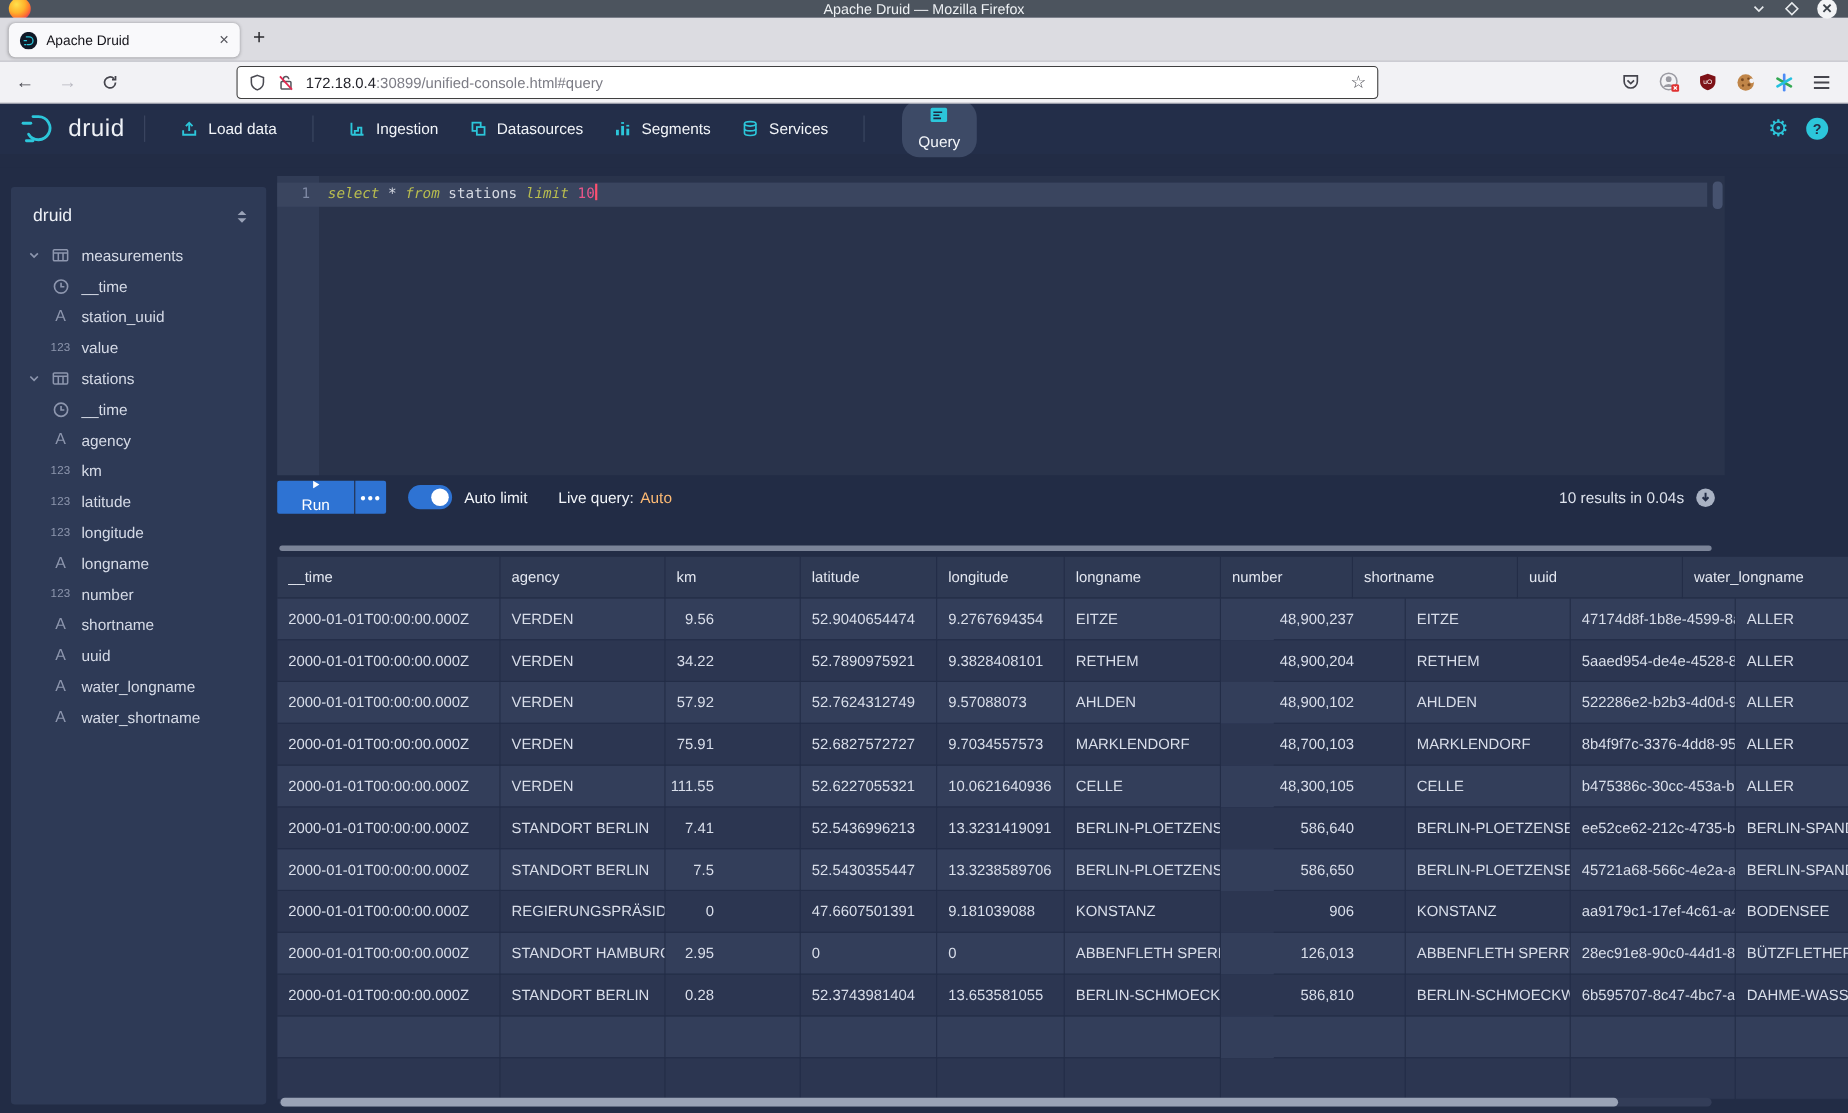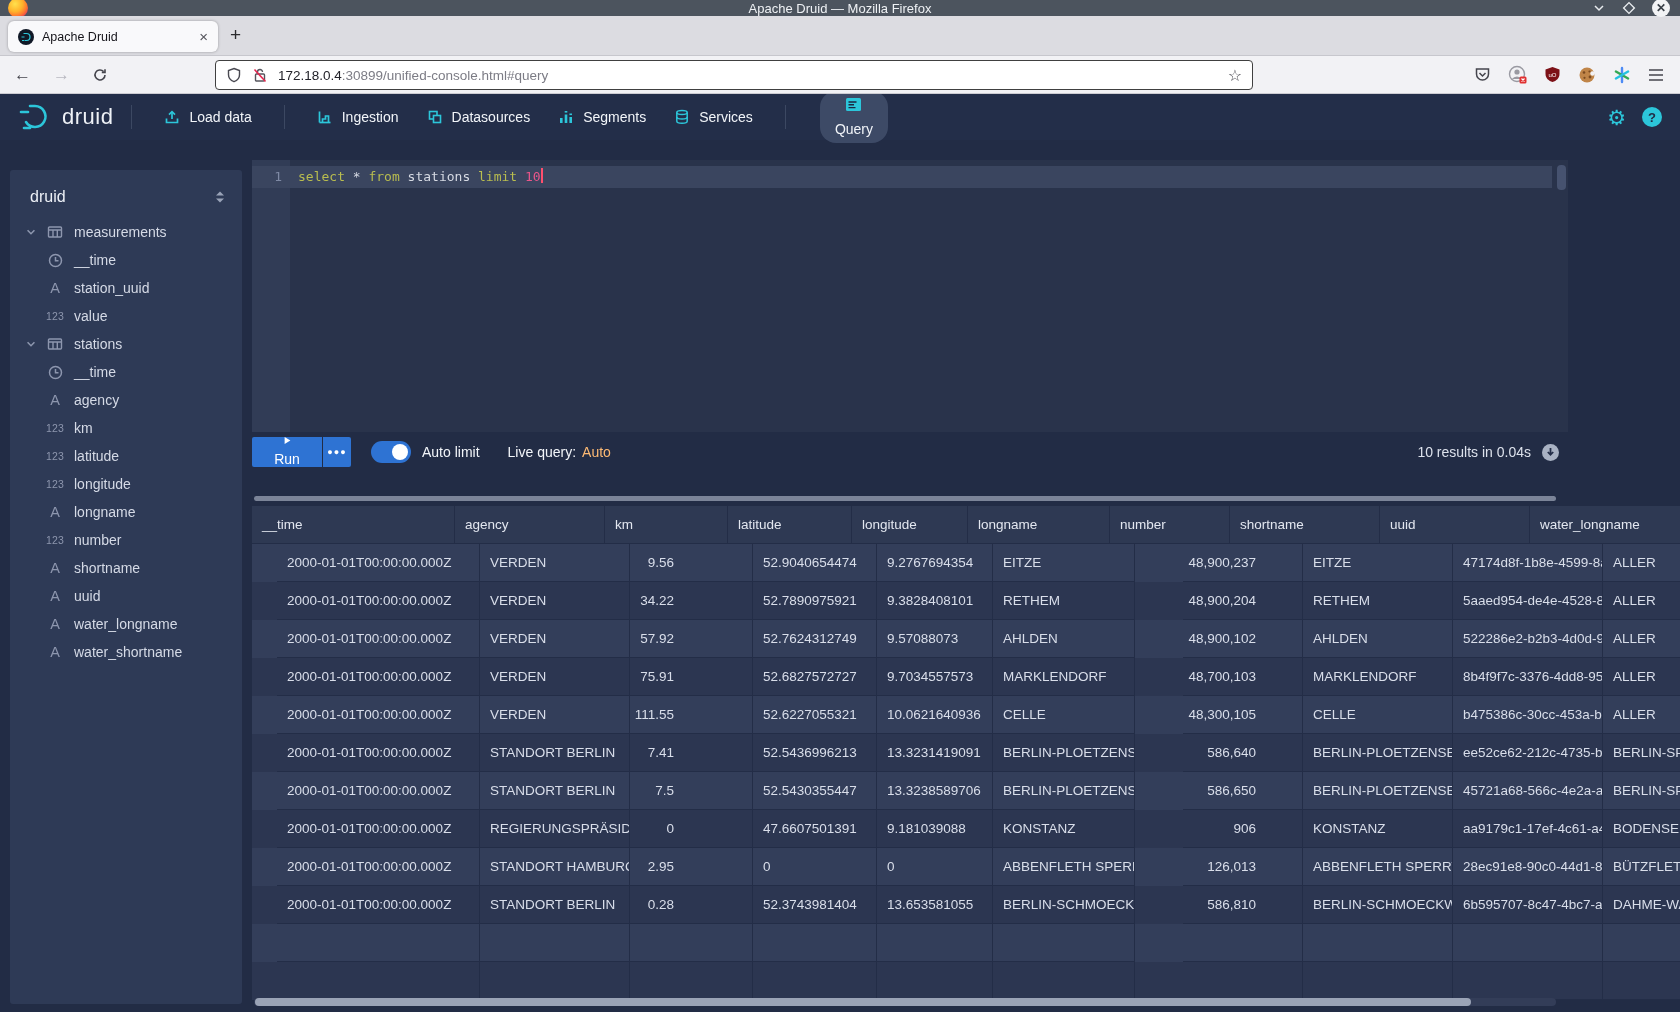--- a/index.html
+++ b/index.html
@@ -68,21 +68,21 @@
 
   .main { position:absolute; left:252px; top:8px; right:0; bottom:0; }
 
   
   .editor { position:absolute; left:0; top:0; width:1316px; height:272px; background:#29334b;
     font-family:"DejaVu Sans Mono", monospace; font-size:13px; }
   .gutter { position:absolute; left:0; top:0; width:38px; height:100%; background:#313c56; }
   .active-line { position:absolute; left:0; top:6px; width:1300px; height:22px; background:#3a455f; }
   .line-no { position:absolute; left:0; top:6px; width:30px; text-align:right; color:#7e89a4; line-height:22px; }
   .code-line { position:absolute; left:46px; top:6px; line-height:22px; color:#d6dae3; white-space:pre; }
-  .tok-kw { color:#b9bd4f; } .tok-num { color:#e8568a; } .tok-ident { color:#d6dae3; } .tok-plain { color:#d6dae3; }
+  .tok-kw { color:#b9bd4f;font-style:italic; } .tok-num { color:#e8568a; } .tok-ident { color:#d6dae3; } .tok-plain { color:#d6dae3; }
   .cursor { display:inline-block; width:2px; height:15px; background:#ff4f6e; vertical-align:-2px; }
   .editor-vscroll { position:absolute; right:2px; top:5px; width:9px; height:25px; background:#46526f; border-radius:4px; }
 
   
   .runbar { position:absolute; left:0; top:272px; width:1316px; height:40px; display:flex; align-items:center; padding-right:8px; }
   .btn-run { width:70px; height:30px; background:#2e73d3; color:#fff; border-radius:2px 0 0 2px;
     display:flex; align-items:center; justify-content:center; gap:7px; font-size:14px;flex-direction:column; }
   .btn-more { width:28px; height:30px; background:#2e73d3; color:#fff; border-radius:0 2px 2px 0;
     margin-left:1px; display:flex; align-items:center; justify-content:center; font-size:9px; letter-spacing:1px; }
   .switch { width:40px; height:22px; border-radius:11px; background:#2e73d3; position:relative; margin-left:20px; }
@@ -92,21 +92,21 @@
   .live-value { margin-left:6px; color:#fdba74; font-size:14px; }
   .summary { margin-left:auto; color:#dde2ec; font-size:14px; }
   .dl { margin-left:10px; display:flex; }
 
   
   .divider-bar { position:absolute; left:2px; top:336px; width:1302px; height:5px; background:#7b8498; border-radius:3px; }
 
   
   .results { position:absolute; left:0; top:346px; right:0; bottom:0; overflow:hidden; }
   .thead { display:flex; height:38px; background:#2e3953; }
-  .tbody .trow { display:flex; height:38px;padding-left:25px; }
+  .tbody .trow { display:flex; height:38px; }
   .tbody .trow:nth-child(odd) { background:#333e5a; }
   .tbody .trow:nth-child(even) { background:#2c3651; }
   .cell { flex:none; padding:0 6px 0 10px; line-height:38px; white-space:nowrap; overflow:hidden;
     border-right:1px solid #232d47; border-bottom:1px solid #232d47; font-size:13.5px; color:#d9deea; }
   .thead .cell { color:#e3e7f0; }
   .c-time { width:203px; } .c-agency { width:150px; }
   .c-km { width:123px; } .c-latitude { width:124px; } .c-longitude { width:116px; }
   .c-longname { width:142px; } .c-number { width:120px; }
   .c-shortname { width:150px; } .c-uuid { width:150px; } .c-water_longname { width:172px; }
   .tbody .c-km { text-align:right; padding-right:78px; padding-left:0; }

